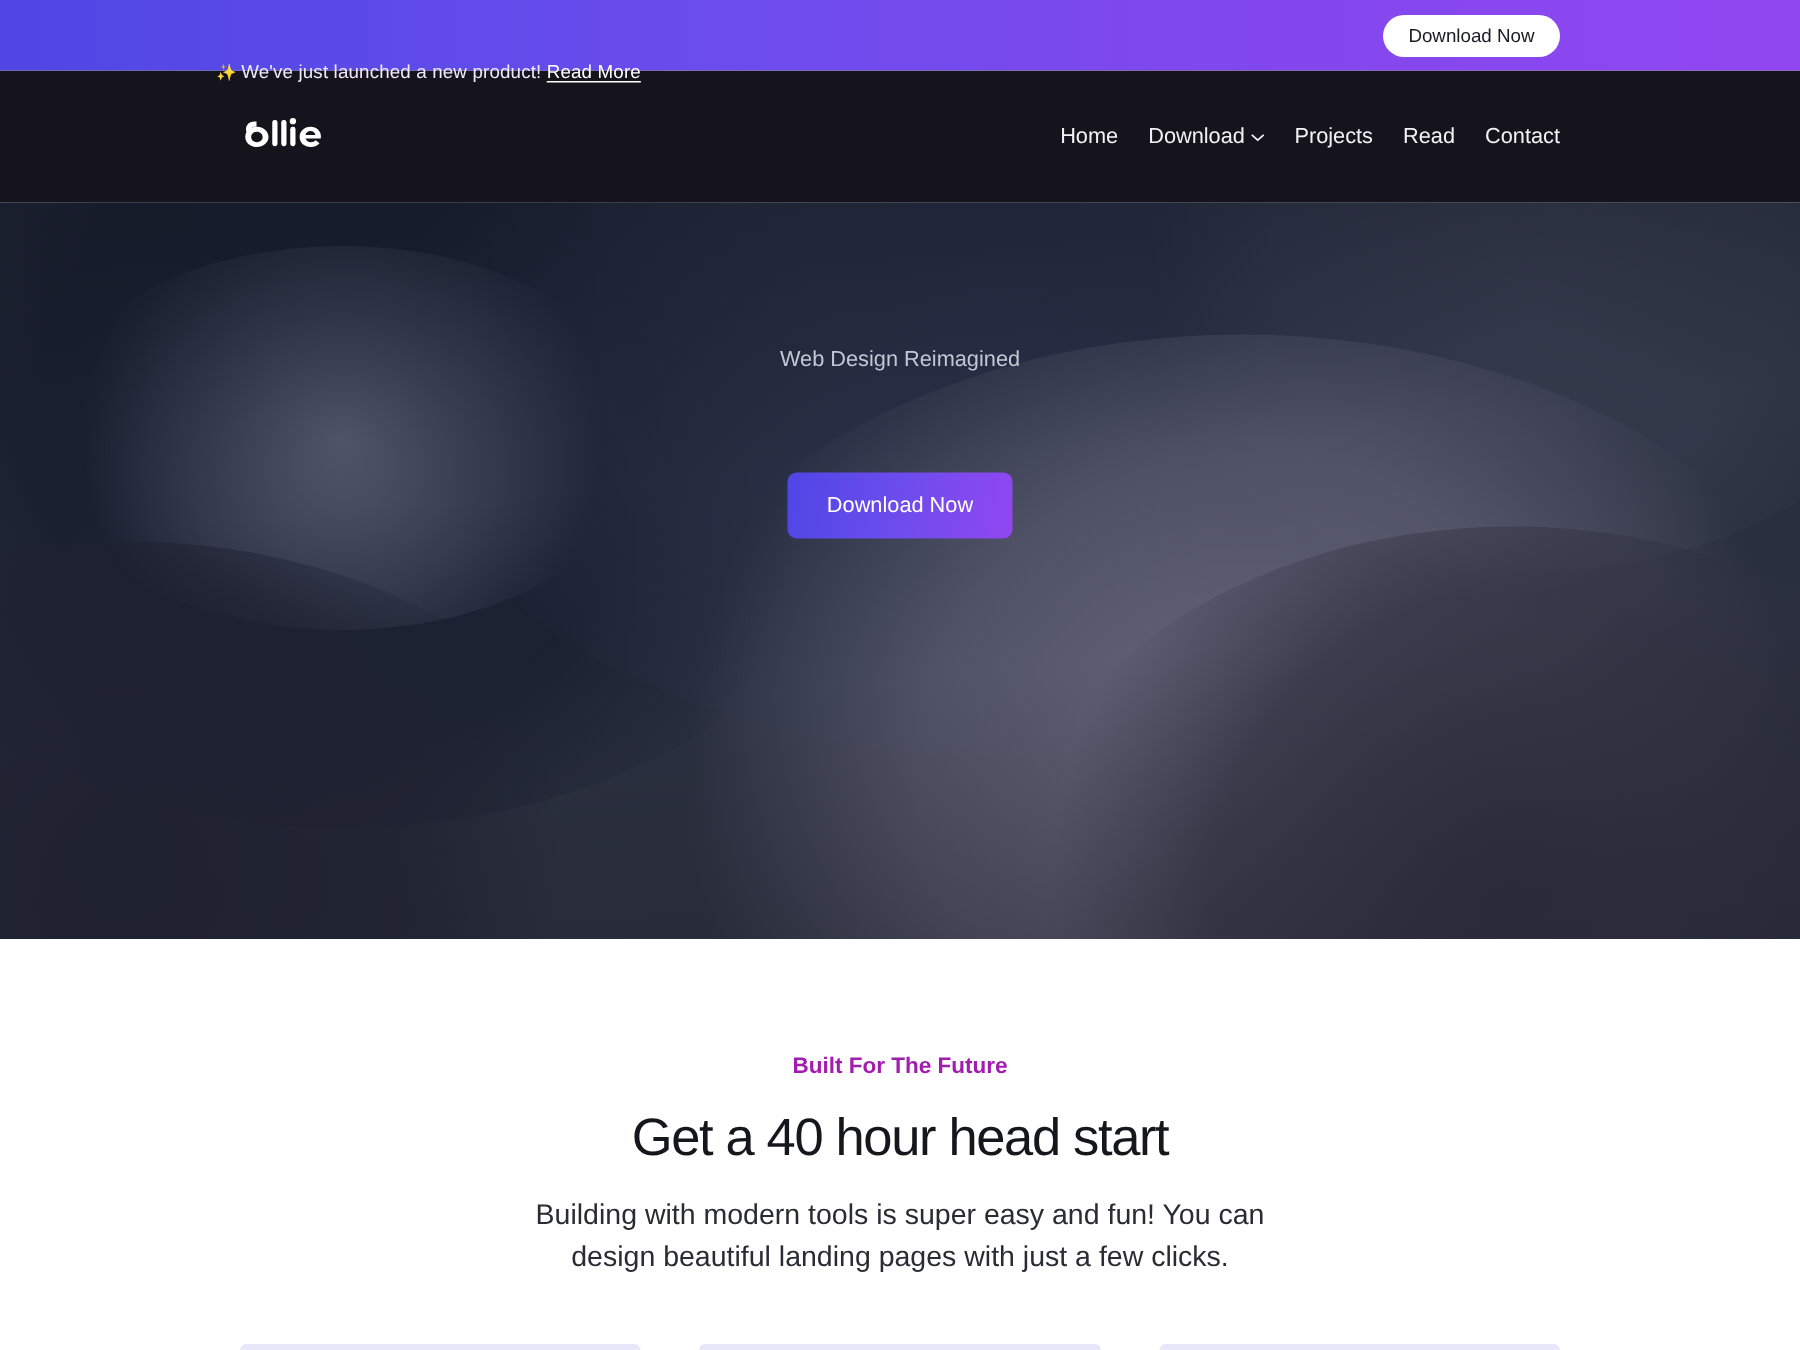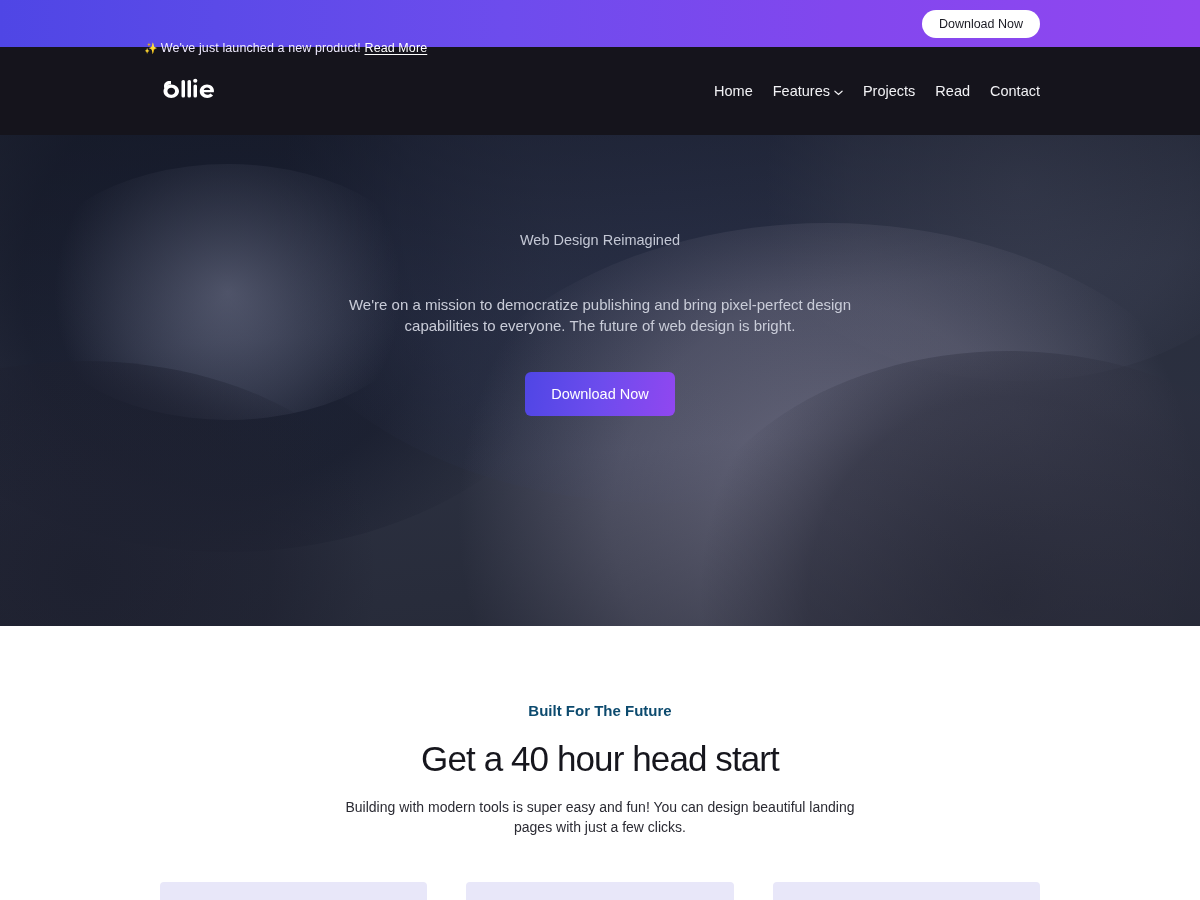--- a/index.html
+++ b/index.html
@@ -73,21 +73,21 @@
   .b7{ left:62%; top:-30%; width:46%; height:80%;
        background:radial-gradient(circle at 50% 50%, #3b4053 0%, rgba(59,64,83,0.55) 50%, rgba(59,64,83,0) 75%); }
   .hero-veil{ position:absolute; inset:0;
        background:linear-gradient(175deg, rgba(18,22,36,0.55) 0%, rgba(30,33,48,0.12) 38%, rgba(40,42,56,0.10) 62%, rgba(32,34,46,0.45) 100%); }
 
   .hero-content{
     position:relative; z-index:3;
     display:flex; flex-direction:column; align-items:center;
     text-align:center; padding-top:97px;
   }
-  .eyebrow{ color:#c3c7d4; font-size:14.5px; margin-bottom:20px; }
+  .eyebrow{ color:#c3c7d4; font-size:14.5px; margin-bottom:32px; }
   .hero-title{
     color:#ffffff; font-size:62px; line-height:1.03;
     font-weight:400; letter-spacing:-1.6px; max-width:720px;
   }
   .hero-sub{
     color:#c9ccd8; font-size:15px; line-height:1.42;
     margin-top:26px; max-width:540px;
   }
   .hero-actions{ display:flex; gap:28px; margin-top:35px; }
   .btn{
@@ -98,27 +98,27 @@
   .btn-primary{
     background:linear-gradient(100deg,#4f46e5 0%,#6d4ced 50%,#9147f0 100%);
     color:#ffffff;
   }
   .btn-secondary{
     background:rgba(60,58,74,0.78); color:#f0f0f4;
   }
 
   
   .features{ background:#ffffff; padding-top:76px; text-align:center; }
-  .feat-eyebrow{ color:#0c4a6e; font-size:15px; font-weight:bold; }
+  .feat-eyebrow{ color:#a21caf; font-size:15px; font-weight:bold; }
   .feat-title{
     color:#16161d; font-size:35px; font-weight:400;
     letter-spacing:-0.9px; margin-top:20px;
   }
   .feat-sub{
-    color:#2b2b33; font-size:14px; line-height:1.45;
+    color:#2b2b33; font-size:19px; line-height:1.45;
     margin:18px auto 0; max-width:530px;
   }
   .cards{
     display:flex; gap:39px; justify-content:center;
     padding:0 160px; margin-top:44px;
   }
   .card{
     flex:1; height:120px;
     background:#e8e7f9; border-radius:4px;
   }
@@ -146,21 +146,21 @@
         <circle cx="70.5" cy="7.5" r="4.2"></circle>
         <path d="M94 15c-8.3 0-14.5 6-14.5 13.6C79.5 36.2 85.8 42 94.5 42c5 0 9.1-1.8 11.6-4.9l-5.2-4c-1.5 1.7-3.6 2.6-6.2 2.6-3.6 0-6.4-1.9-7.2-5h20.1c.2-1 .3-2 .3-3C107.9 20.6 102 15 94 15zm-6.6 11c.7-3.2 3.3-5.2 6.6-5.2 3.4 0 5.9 2 6.5 5.2H87.4z"></path>
       </g>
     </svg>
   </div>
   <div class="nav-links">
     <a class="nav-link">
       <span>Home</span>
     </a>
     <a class="nav-link">
-      <span>Features</span>
+      <span>Download</span>
       <span class="chev">
         <svg width="9" height="6" viewBox="0 0 10 6" aria-hidden="true">
             <path d="M1 1l4 3.6L9 1" stroke="#f2f2f5" stroke-width="1.3" fill="none" stroke-linecap="round"></path>
           </svg>
       </span>
     </a>
     <a class="nav-link">
       <span>Projects</span>
     </a>
     <a class="nav-link">
@@ -178,21 +178,20 @@
     <div class="blob b2"></div>
     <div class="blob b7"></div>
     <div class="blob b6"></div>
     <div class="blob b3"></div>
     <div class="blob b4"></div>
     <div class="blob b5"></div>
     <div class="hero-veil"></div>
   </div>
   <div class="hero-content">
     <div class="eyebrow">Web Design Reimagined</div>
-    <p class="hero-sub">We're on a mission to democratize publishing and bring pixel-perfect design capabilities to everyone. The future of web design is bright.</p>
     <div class="hero-actions">
       <button class="btn btn-primary">Download Now</button>
     </div>
   </div>
 </div>
 
 <div class="features">
   <div class="feat-eyebrow">Built For The Future</div>
   <h2 class="feat-title">Get a 40 hour head start</h2>
   <p class="feat-sub">Building with modern tools is super easy and fun! You can design beautiful landing pages with just a few clicks.</p>

